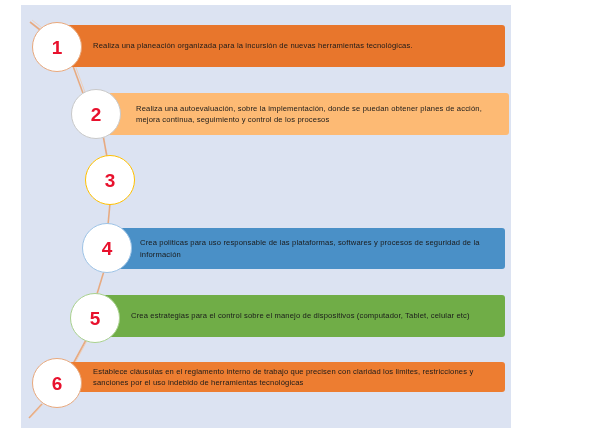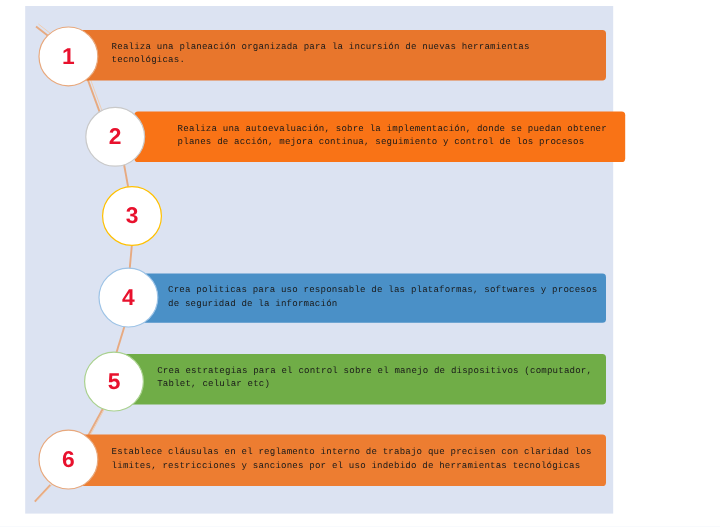--- a/index.html
+++ b/index.html
@@ -39,21 +39,21 @@
     box-sizing: border-box;
     display: flex;
     align-items: center;
     border-radius: 3px;
   }
   .step-bar .bar-text {
     display: block;
     color: #1a1a1a;
     font-size: 7.6px;
     line-height: 11.2px;
-    font-family: Liberation Mono, monospace;
+    font-family: Liberation Sans, sans-serif;
     letter-spacing: 0.15px;
     white-space: pre-line;
   }
   .step-circle {
     position: absolute;
     box-sizing: border-box;
     border-radius: 50%;
     background: #FFFFFF;
     display: flex;
     align-items: center;
@@ -92,21 +92,21 @@
     </g>
   </svg>
 
   <div class="step-bar" style="left:57px; top:25px; width:448px; height:42px; background:#E8762C; padding-left:36px; padding-right:8px;">
     <span class="bar-text">Realiza una planeación organizada para la incursión de nuevas herramientas tecnológicas.</span>
   </div>
   <div class="step-circle" style="left:32px; top:22px; width:50px; height:50px; border:1.3px solid #E8A87C;">
     <span class="circle-num">1</span>
   </div>
 
-  <div class="step-bar" style="left:112px; top:93px; width:409px; height:42px; background:#f97316; padding-left:36px; padding-right:8px;">
+  <div class="step-bar" style="left:100px; top:93px; width:409px; height:42px; background:#fdba74; padding-left:36px; padding-right:8px;">
     <span class="bar-text">Realiza una autoevaluación, sobre la implementación, donde se puedan obtener planes de acción, mejora continua, seguimiento y control de los procesos</span>
   </div>
   <div class="step-circle" style="left:71px; top:89px; width:50px; height:50px; border:1.3px solid #C9C9C9;">
     <span class="circle-num">2</span>
   </div>
 
   <div class="step-circle" style="left:85px; top:155px; width:50px; height:50px; border:1.6px solid #FFC000;">
     <span class="circle-num">3</span>
   </div>
 
@@ -117,20 +117,20 @@
     <span class="circle-num">4</span>
   </div>
 
   <div class="step-bar" style="left:95px; top:295px; width:410px; height:42px; background:#70AD47; padding-left:36px; padding-right:2px;">
     <span class="bar-text">Crea estrategias para el control sobre el manejo de dispositivos (computador, Tablet, celular etc)</span>
   </div>
   <div class="step-circle" style="left:70px; top:293px; width:50px; height:50px; border:1.3px solid #A9D18E;">
     <span class="circle-num">5</span>
   </div>
 
-  <div class="step-bar" style="left:57px; top:362px; width:448px; height:43px; background:#ED7D31; padding-left:36px; ">
+  <div class="step-bar" style="left:57px; top:362px; width:448px; height:30px; background:#ED7D31; padding-left:36px; ">
     <span class="bar-text">Establece cláusulas en el reglamento interno de trabajo que precisen con claridad los limites, restricciones y sanciones por el uso indebido de herramientas tecnológicas</span>
   </div>
   <div class="step-circle" style="left:32px; top:358px; width:50px; height:50px; border:1.3px solid #E8A87C;">
     <span class="circle-num">6</span>
   </div>
 
 </div>
 
 </body></html>

